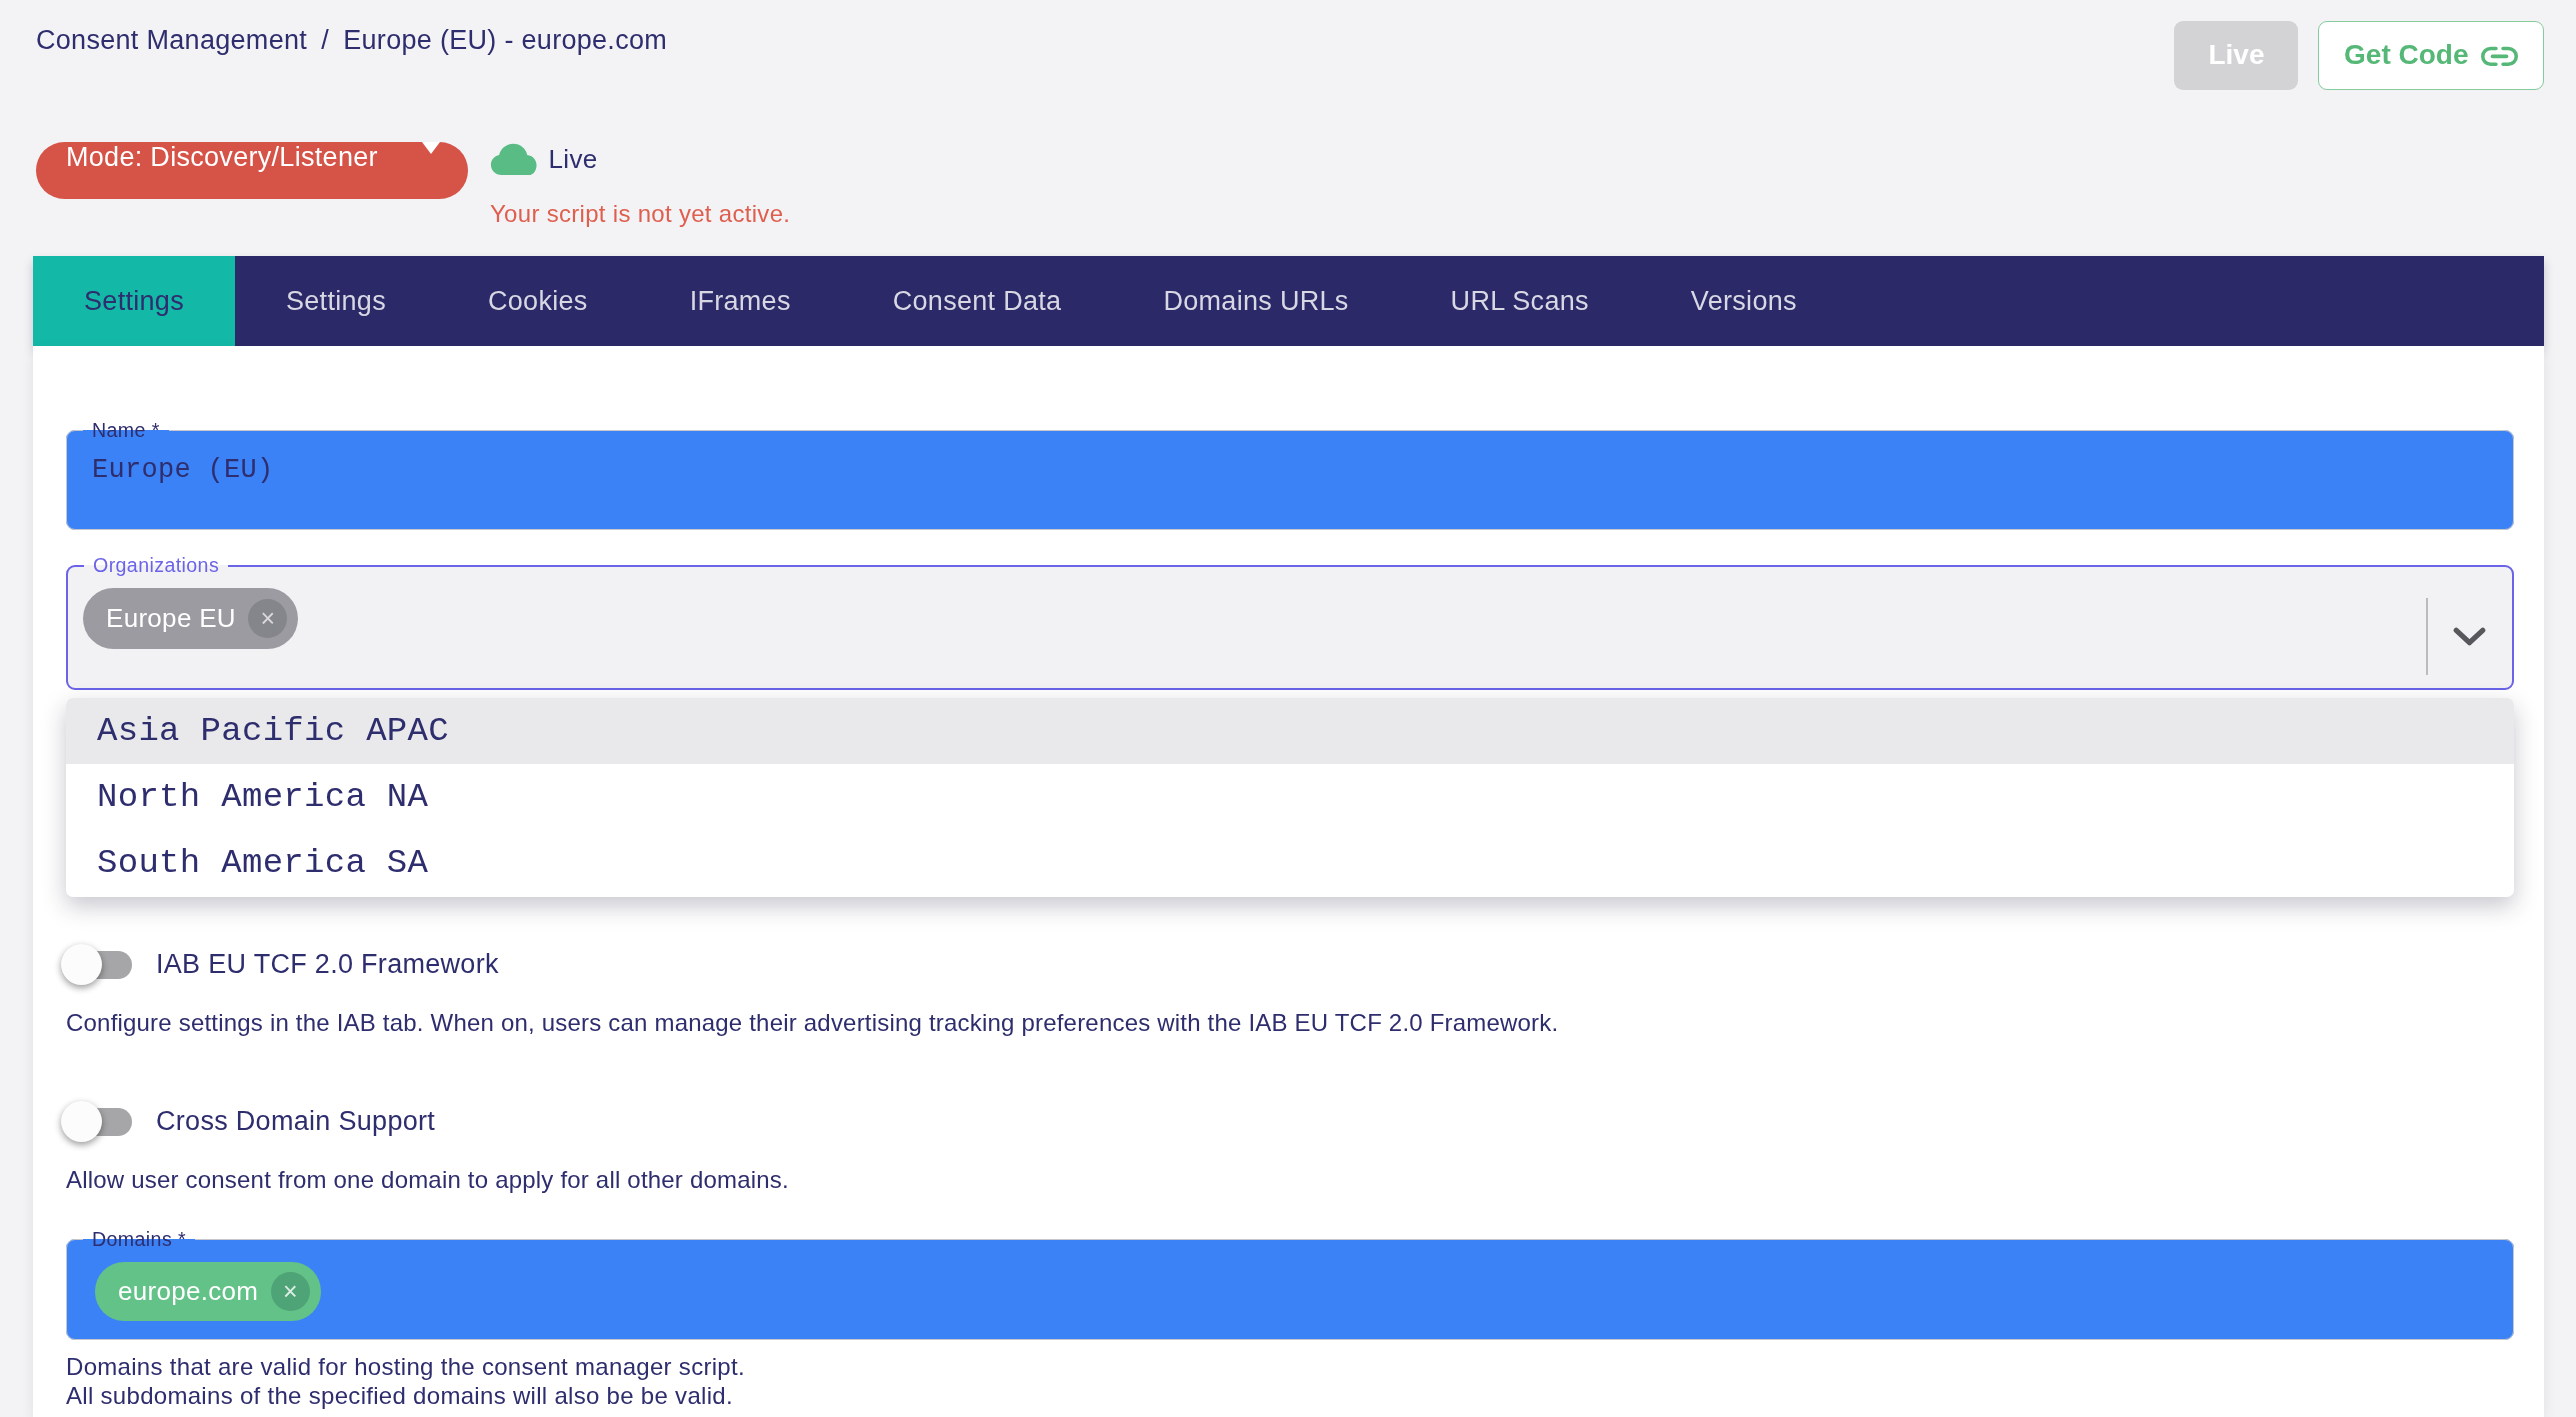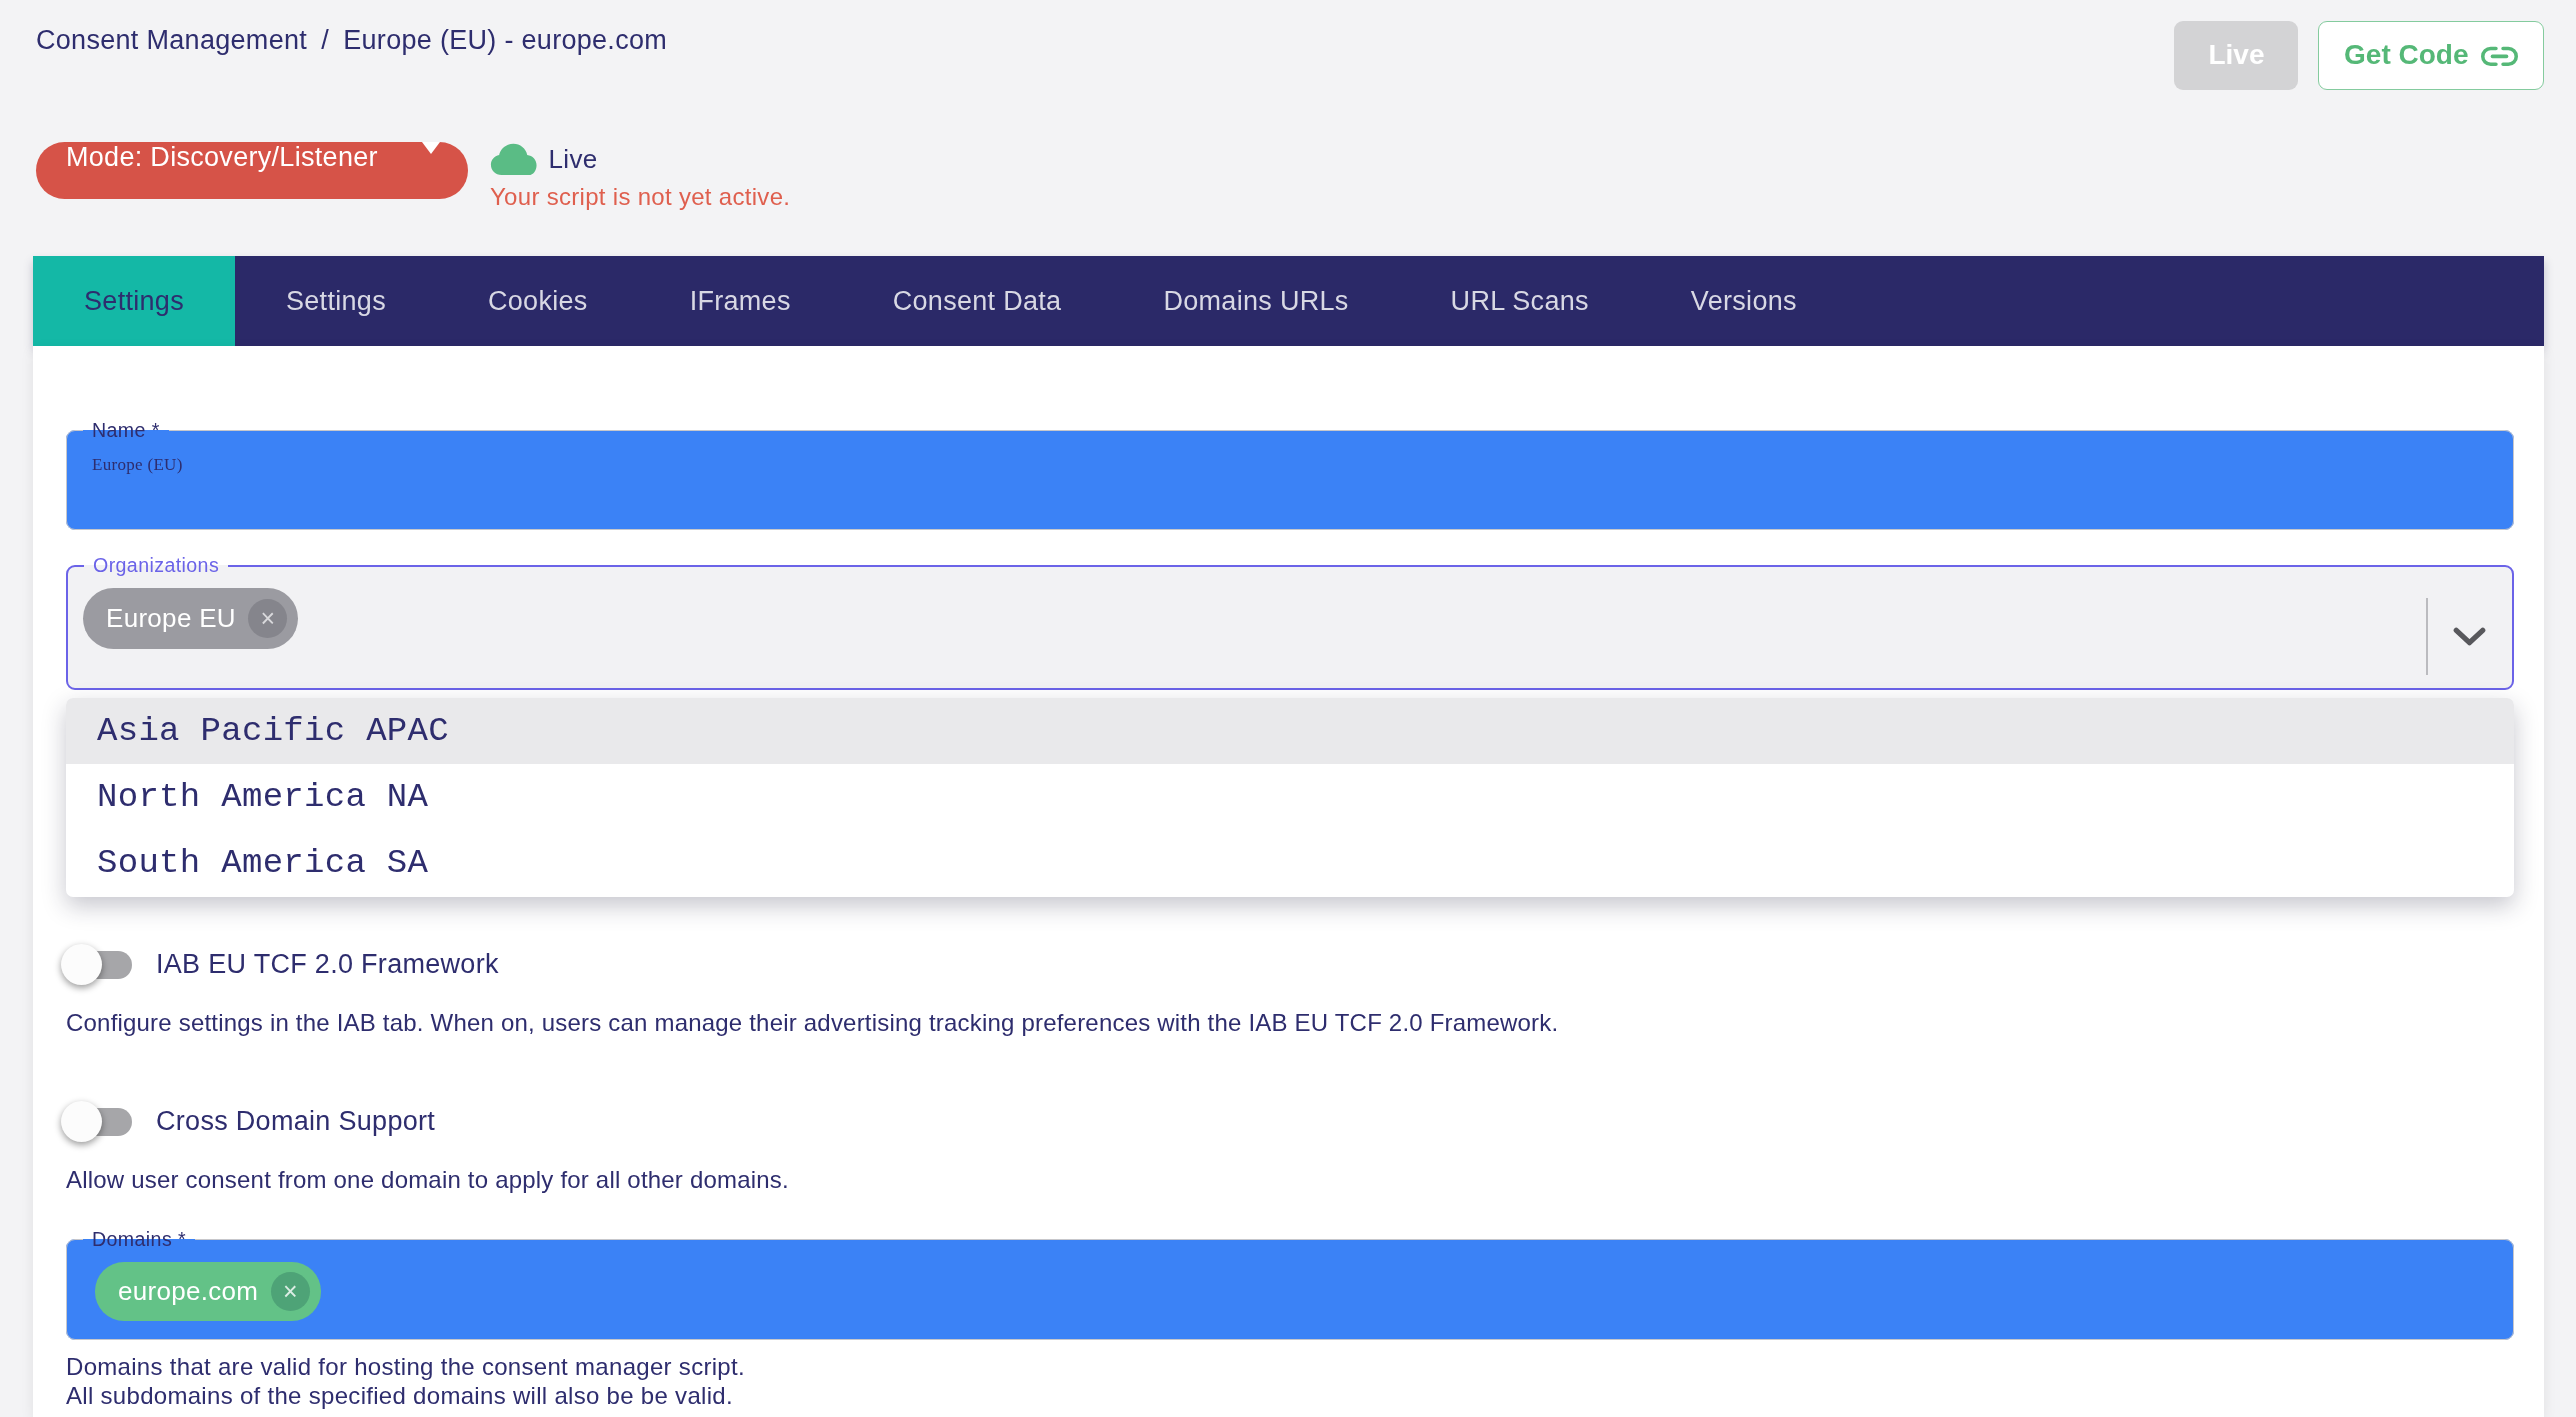--- a/index.html
+++ b/index.html
@@ -31,32 +31,32 @@
     color:var(--green);font-size:28px;font-weight:bold;font-family:inherit;display:flex;align-items:center;gap:12.5px;}
   
   .mode-row{position:absolute;left:36px;top:142px;display:flex;align-items:flex-start;gap:22px;}
   .mode-pill{width:432px;height:57px;background:var(--red);border:none;border-radius:28.5px;color:#fff;
     font-size:27px;font-family:inherit;display:flex;align-items:flex-start;justify-content:space-between;
     padding:0 28.5px 0 30px;letter-spacing:0.3px;}
   .caret-down{width:0;height:0;border-left:9.8px solid transparent;border-right:9.8px solid transparent;border-top:12.5px solid #fff;}
   .status-col{display:flex;flex-direction:column;margin-top:0.9px;}
   .status-line{display:flex;align-items:center;gap:11.6px;}
   .status-live{font-size:26px;color:var(--text-navy);}
-  .status-warning{font-size:24px;color:var(--red-text);margin-top:7px;}
+  .status-warning{font-size:24px;color:var(--red-text);margin-top:24px;}
   
   .panel{position:absolute;left:33px;top:256px;width:2511px;height:1161px;}
   .tabbar{height:90px;background:var(--navy);display:flex;align-items:stretch;box-shadow:0 4.5px 9px rgba(50,50,90,.25);}
   .tab{display:flex;align-items:center;padding:0 51px;font-size:27px;color:var(--tab-muted);cursor:pointer;}
   .tab.active{width:202px;padding:0;justify-content:center;background:#14b8a6;color:var(--text-navy);}
   .content{position:relative;height:1071px;background:#fff;box-shadow:0 3.6px 12.5px rgba(0,0,0,.08);}
   
   fieldset{position:absolute;left:33px;width:2448px;border:1.8px solid var(--field-border);border-radius:9px;background:#3b82f6;}
   fieldset legend{font-size:19.6px;color:var(--text-navy);margin-left:16px;padding:0 9px;letter-spacing:0.4px;}
   #field-name{top:73px;height:111px;}
-  .text-input{border:none;outline:none;background:transparent;font-family:Liberation Serif, serif;font-size:17px;color:var(--text-navy);
+  .text-input{border:none;outline:none;background:transparent;font-family:Liberation Mono, monospace;font-size:27px;color:var(--text-navy);
     margin:12.5px 0 0 25px;width:2314px;letter-spacing:0.3px;}
   #field-orgs{top:208px;height:136px;border:2.7px solid var(--purple);background:var(--orgs-bg);}
   #field-orgs legend{color:var(--purple);}
   .chip{display:inline-flex;align-items:center;height:61px;border-radius:31px;background:var(--chip-gray);
     color:#fff;font-size:26px;padding:0 10.7px 0 23px;gap:12.5px;margin:10.7px 0 0 15px;}
   .chip .x-btn{width:39px;height:39px;border-radius:50%;background:var(--chip-gray-x);border:none;color:#d9d9dc;
     font-size:25px;line-height:39px;text-align:center;font-family:inherit;display:flex;align-items:center;justify-content:center;}
   .chip.green{background:var(--chip-green);height:59px;border-radius:29px;margin:10.7px 0 0 28px;}
   .chip.green .x-btn{background:var(--chip-green-x);color:rgba(255,255,255,.8);}
   .select-end{position:absolute;right:0;top:12.5px;bottom:5.3px;display:flex;align-items:center;}

